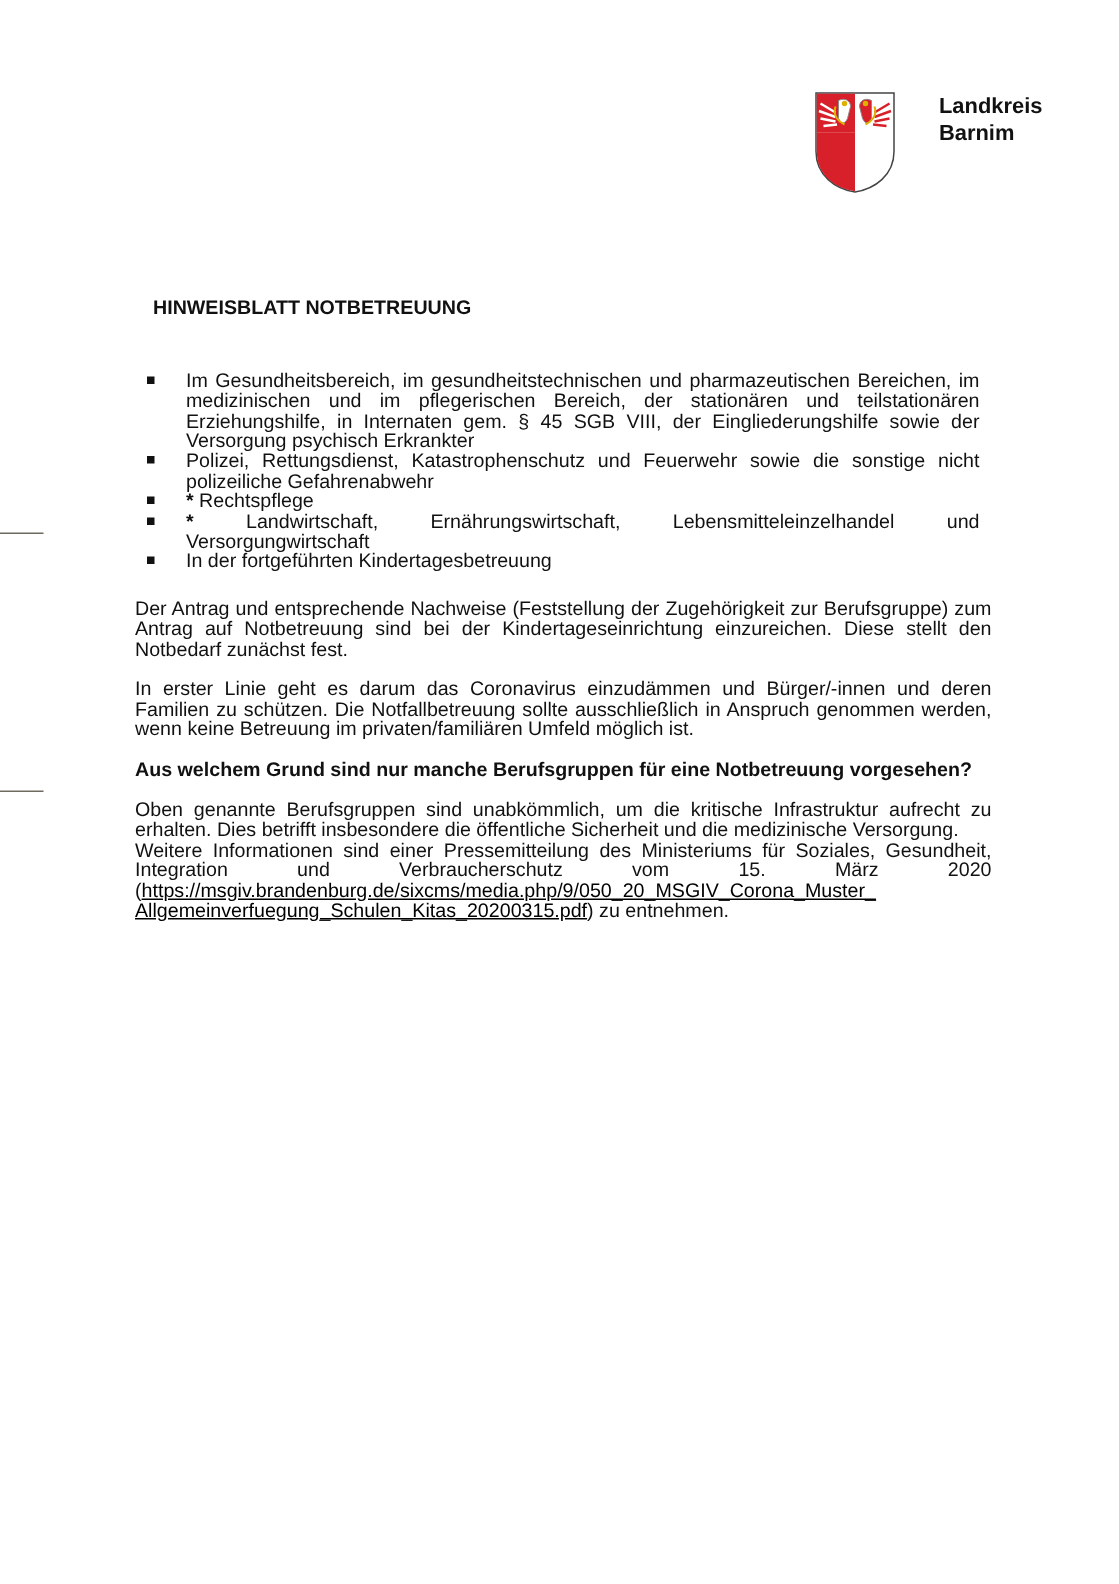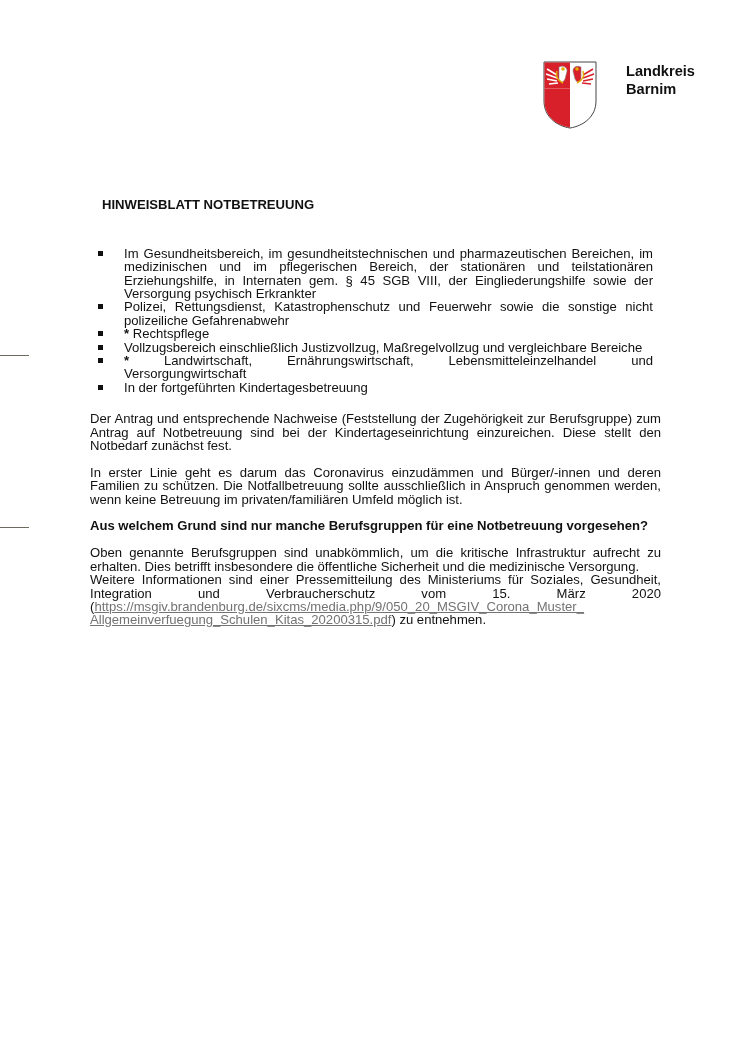--- a/index.html
+++ b/index.html
@@ -24,21 +24,21 @@
   ul.groups li { position: relative; padding-left: 26px; text-align: justify; }
   ul.groups li .bullet {
     position: absolute; left: 0; top: 4px; width: 5px; height: 5px; background: #111;
   }
   .star { font-weight: bold; }
 
   .footnote { font-size: 9.6px; line-height: 12px; padding-left: 26px; margin: 6px 0 0 0; text-align: left; }
   .footnote .star { font-weight: bold; }
 
   .question { font-weight: bold; }
-  a.link { color: #737373; text-decoration: underline; margin-top: 10px; }
+  a.link { color: #000000; text-decoration: underline; margin-top: 10px; }
 </style>
 </head>
 <body>
 
 <div class="fold-mark fold-1"></div>
 <div class="fold-mark fold-2"></div>
 
 <div class="logo">
   <svg viewBox="0 0 54 68">
     <path d="M1 1 H53 V40 C53 56 40 65 27 67 C14 65 1 56 1 40 Z" fill="#ffffff" stroke="#444" stroke-width="1"></path>
@@ -71,21 +71,20 @@
 
 <div class="content">
   <div class="title">HINWEISBLATT NOTBETREUUNG</div>
 
   <div class="gap"></div>
 
   <ul class="groups">
     <li><span class="bullet"></span><span class="star"></span><span>Im Gesundheitsbereich, im gesundheitstechnischen und pharmazeutischen Bereichen, im medizinischen und im pflegerischen Bereich, der stationären und teilstationären Erziehungshilfe, in Internaten gem. § 45 SGB VIII, der Eingliederungshilfe sowie der Versorgung psychisch Erkrankter</span></li>
     <li><span class="bullet"></span><span class="star"></span><span>Polizei, Rettungsdienst, Katastrophenschutz und Feuerwehr sowie die sonstige nicht polizeiliche Gefahrenabwehr</span></li>
     <li><span class="bullet"></span><span class="star">*</span><span> Rechtspflege</span></li>
-    <li><span class="bullet"></span><span class="star"></span><span>Vollzugsbereich einschließlich Justizvollzug, Maßregelvollzug und vergleichbare Bereiche</span></li>
     <li><span class="bullet"></span><span class="star">*</span><span> Landwirtschaft, Ernährungswirtschaft, Lebensmitteleinzelhandel und Versorgungwirtschaft</span></li>
     <li><span class="bullet"></span><span class="star"></span><span>In der fortgeführten Kindertagesbetreuung</span></li>
   </ul>
 
   <div class="gap" style="height:10px"></div>
 
   <p>Der Antrag und entsprechende Nachweise (Feststellung der Zugehörigkeit zur Berufsgruppe) zum Antrag auf Notbetreuung sind bei der Kindertageseinrichtung einzureichen. Diese stellt den Notbedarf zunächst fest.</p>
   <div class="gap"></div>
 
   <p>In erster Linie geht es darum das Coronavirus einzudämmen und Bürger/-innen und deren Familien zu schützen. Die Notfallbetreuung sollte ausschließlich in Anspruch genommen werden, wenn keine Betreuung im privaten/familiären Umfeld möglich ist.</p>

